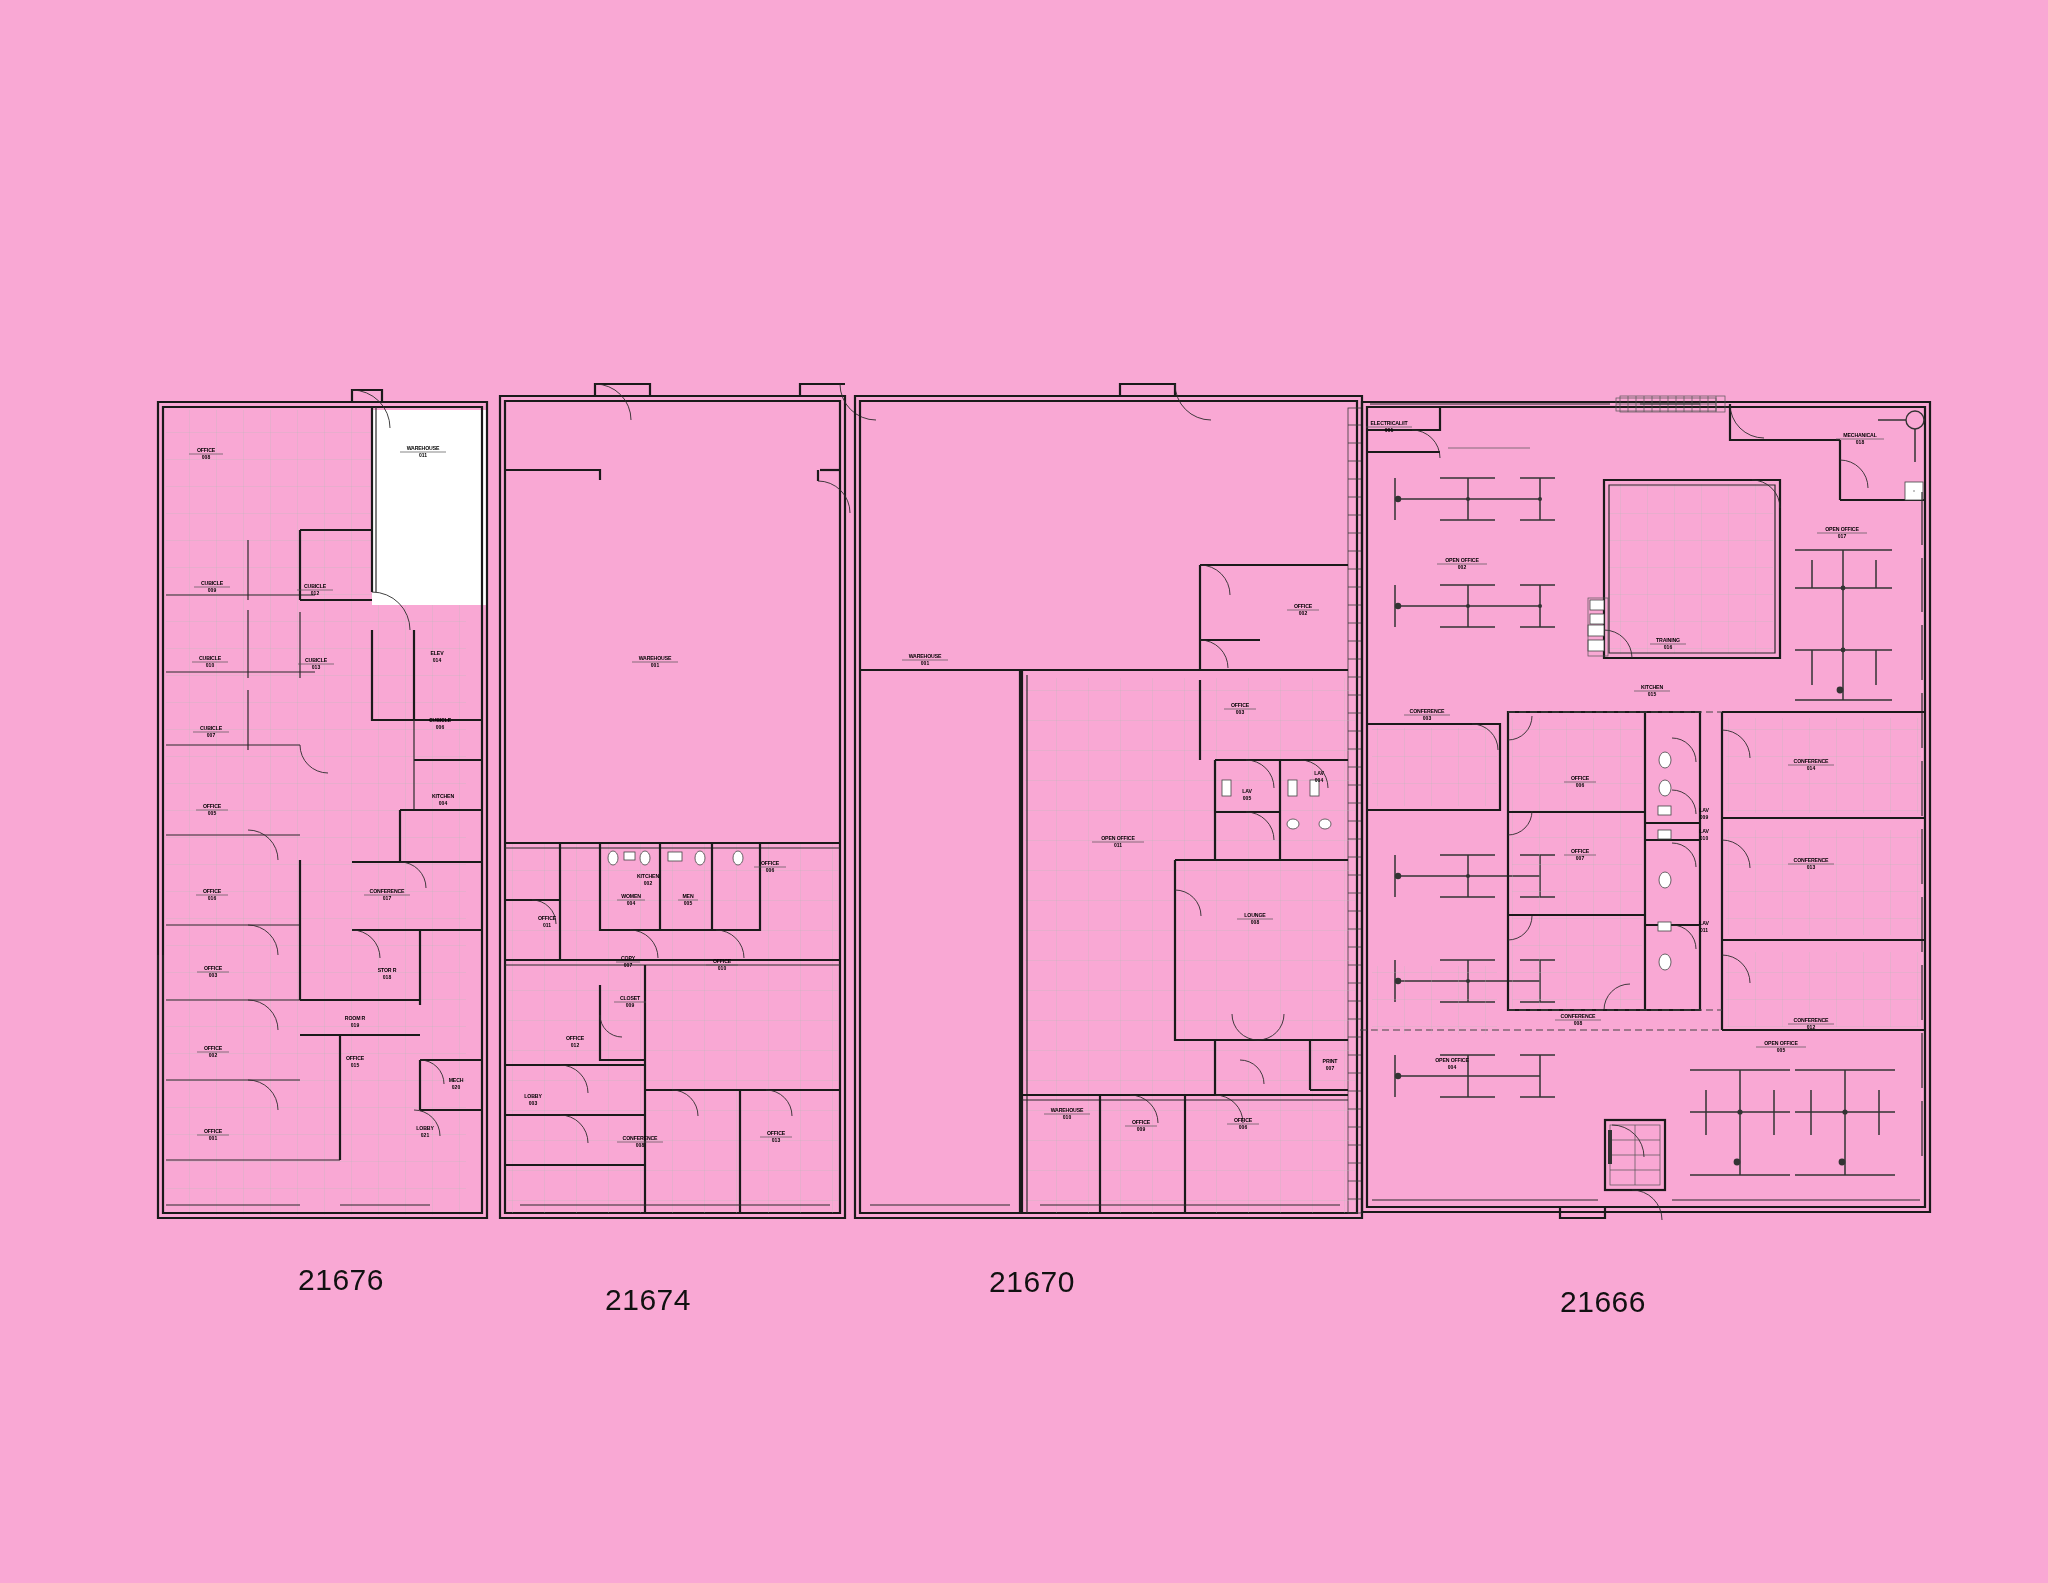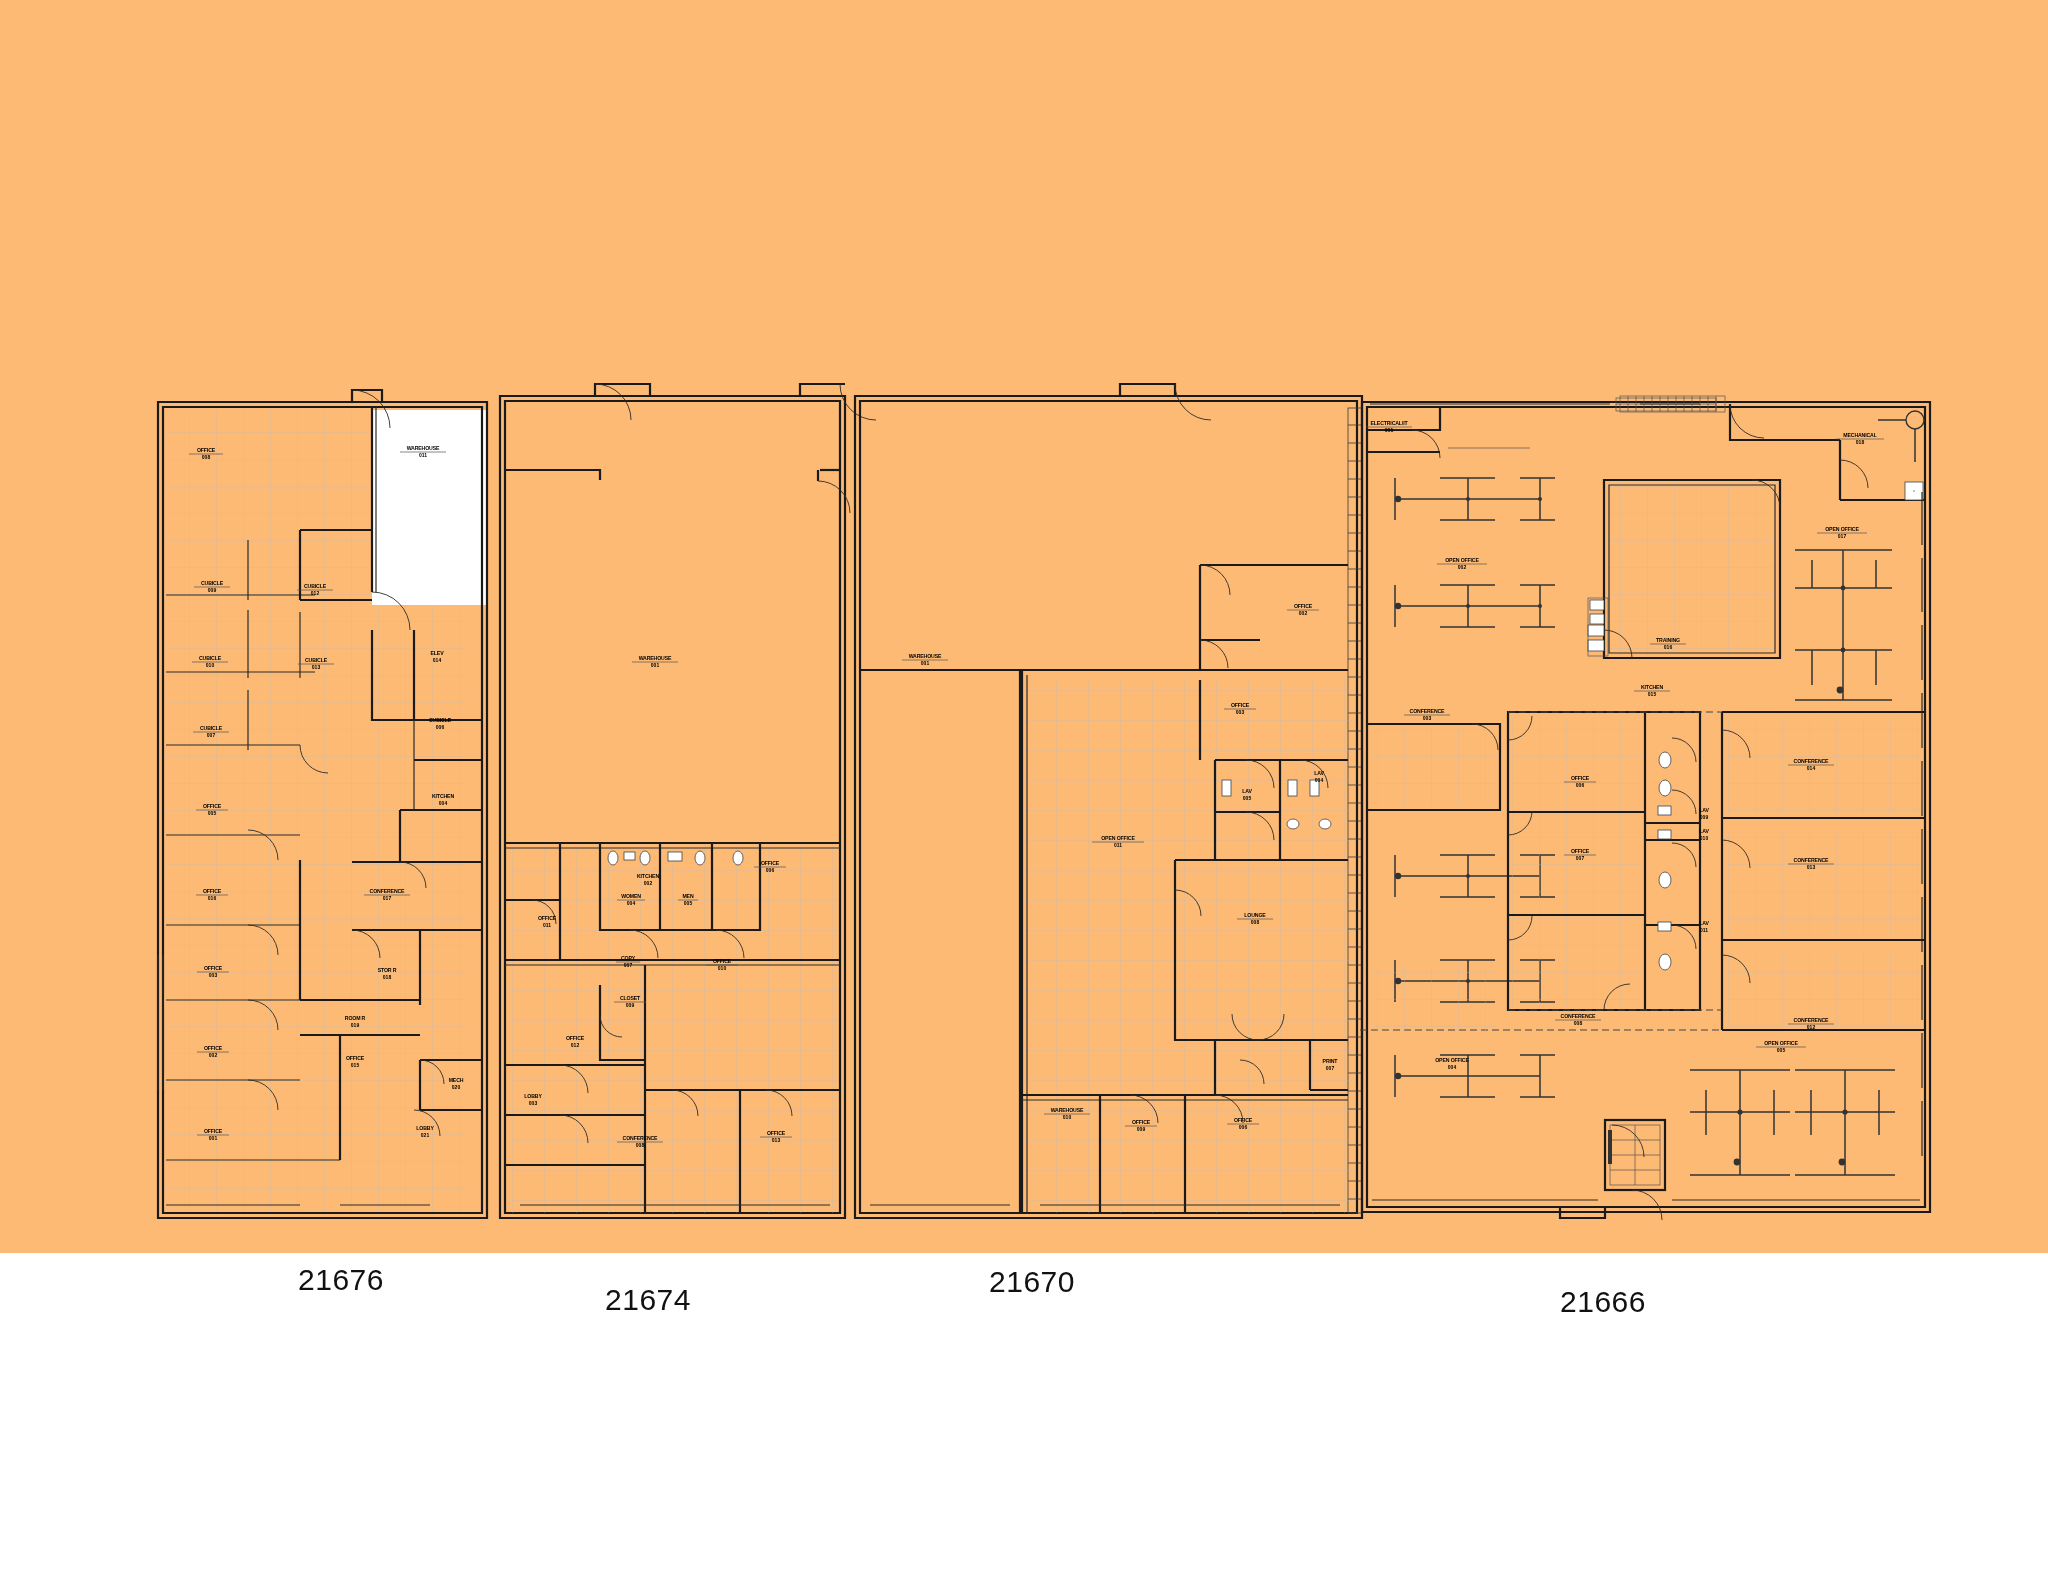--- a/index.html
+++ b/index.html
@@ -1,17 +1,17 @@
 <!DOCTYPE html>
 <html><head>
 <meta charset="utf-8">
 <style>
   html,body{margin:0;padding:0;background:#ffffff;}
   body{width:2048px;height:1583px;overflow:hidden;font-family:"Liberation Sans",sans-serif;}
-  #plan-root{position:relative;width:2048px;height:1253px;background:#fdba74;}
+  #plan-root{position:relative;width:2048px;height:1583px;background:#f9a8d4;}
   svg{display:block;}
   .wall{stroke:#1a1a1a;stroke-width:2.2;fill:none;}
   .wall-thin{stroke:#2b2b2b;stroke-width:1.2;fill:none;}
   .wall-hair{stroke:#555;stroke-width:0.7;fill:none;}
   .grid{stroke:#b9b9b9;stroke-width:0.55;fill:none;}
   .door{stroke:#2b2b2b;stroke-width:0.9;fill:none;}
   .furn{stroke:#333;stroke-width:1.5;fill:none;}
   .furn-fill{fill:#333;stroke:none;}
   .fix{stroke:#444;stroke-width:0.8;fill:#fff;}
   .dash{stroke:#444;stroke-width:1;fill:none;stroke-dasharray:7 4;}

